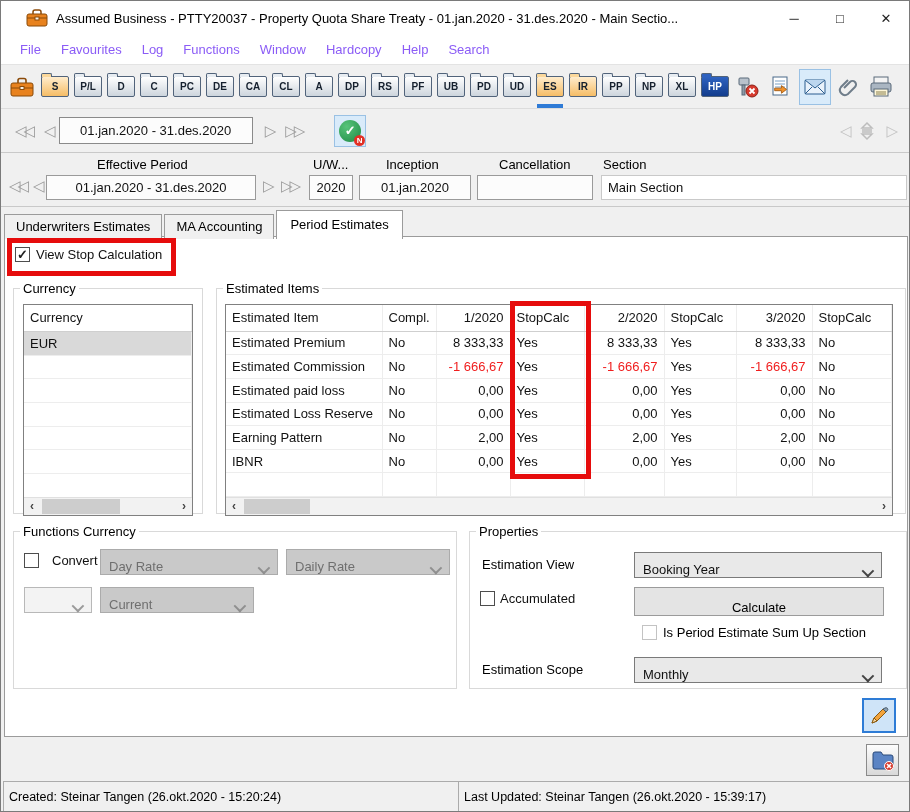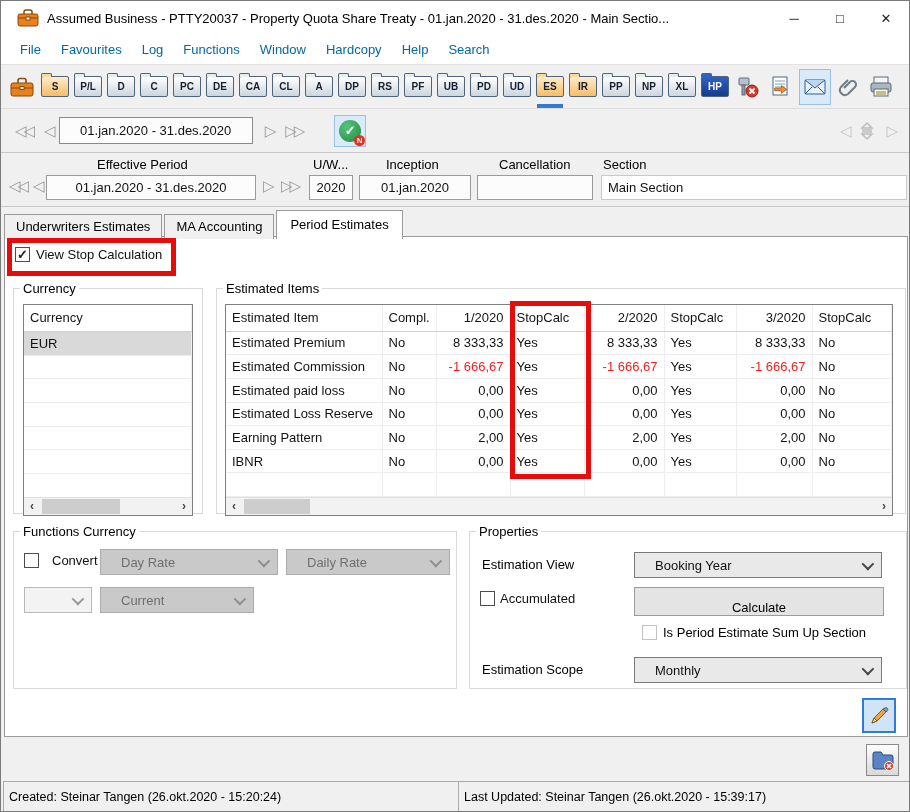--- a/index.html
+++ b/index.html
@@ -1,27 +1,27 @@
 <!DOCTYPE html>
 <html><head>
 <meta charset="utf-8">
 <style>
   html,body{margin:0;padding:0;background:#cfcfcf;font-family:"Liberation Sans",sans-serif;}
   #window{position:relative;width:910px;height:812px;background:#f0f0f0;border:1px solid #7a7a7a;box-sizing:border-box;overflow:hidden;font-size:13px;color:#111;}
   .abs{position:absolute;box-sizing:border-box;}
 
   
-  #titlebar{left:0;top:0;width:100%;height:34px;background:#fff;display:flex;align-items:center;padding-left:16px;}
+  #titlebar{left:0;top:0;width:100%;height:34px;background:#fff;display:flex;align-items:center;padding-left:25px;}
   #title-text{margin-left:8px;font-size:13px;color:#000;white-space:nowrap;overflow:hidden;}
   .wctl{width:46px;height:34px;display:flex;align-items:center;justify-content:center;font-size:13px;color:#222;}
   #win-controls{margin-left:auto;display:flex;}
 
   
   #menubar{left:0;top:34px;width:100%;height:30px;background:#fff;display:flex;align-items:center;padding-left:10px;gap:2px;border-bottom:1px solid #e3e3e3;}
-  .menu-item{padding:4px 9px;color:#0369a1;}
+  .menu-item{padding:4px 9px;color:#8b5cf6;}
 
   
   #toolbar{left:0;top:64px;width:100%;height:44px;background:#f0f0f0;display:flex;align-items:center;padding-left:6px;gap:3px;border-bottom:1px solid #dcdcdc;}
   .tbtn{position:relative;width:30px;height:34px;display:flex;align-items:center;justify-content:center;}
   .folder{position:relative;width:26px;height:19px;border:1px solid #51637a;border-radius:2px;background:linear-gradient(#ffffff,#cdd5dd);display:flex;align-items:center;justify-content:center;font-size:10px;font-weight:700;color:#15202e;}
   .folder::before{content:"";position:absolute;top:-4px;left:-1px;width:9px;height:3px;border:1px solid #51637a;border-bottom:none;border-radius:2px 2px 0 0;background:#e8edf2;}
   .folder.orange{background:linear-gradient(#ffeccc,#f6bd66);}
   .folder.orange::before{background:#fbd89b;}
   .folder.blue{background:linear-gradient(#2e62c0,#123c8c);color:#fff;}
   .folder.blue::before{background:#2e62c0;}
@@ -70,21 +70,21 @@
   .grid th{font-weight:400;text-align:left;height:25px;padding:0 6px;border-bottom:1px solid #cfcfcf;border-right:1px solid #ededed;color:#141414;overflow:hidden;white-space:nowrap;}
   .grid td{height:22px;padding:0 6px;border-bottom:1px solid #ededed;border-right:1px solid #ededed;overflow:hidden;white-space:nowrap;}
   .grid .num{text-align:right;}
   .grid .neg{color:#f01e1e;}
   .hscroll{height:17px;background:#f2f2f2;border-top:1px solid #e0e0e0;display:flex;align-items:center;}
   .hscroll .sarr{width:16px;text-align:center;font-size:12px;font-weight:700;color:#444;line-height:15px;}
   .hscroll .track{flex:1;position:relative;height:100%;}
   .hscroll .thumb{position:absolute;top:1px;bottom:1px;left:2px;background:#cdcdcd;}
 
   
-  .combo{position:absolute;height:26px;border:1px solid #7a7a7a;background:#e9e9e9;display:flex;align-items:center;padding-left:20px;box-sizing:border-box;}
+  .combo{position:absolute;height:26px;border:1px solid #7a7a7a;background:#e9e9e9;display:flex;align-items:flex-end;padding-left:8px;box-sizing:border-box;}
   .combo .chev{margin-left:auto;margin-right:10px;width:7px;height:7px;border-right:2px solid #444;border-bottom:2px solid #444;transform:rotate(45deg) translateY(-2px);}
   .combo.disabled{background:#c9c9c9;border-color:#ababab;color:#6f6f6f;}
   .combo.disabled .chev{border-color:#8f8f8f;}
   .combo.blank{background:#f3f3f3;border-color:#b8b8b8;}
   .btn{position:absolute;height:27px;background:#e4e4e4;border:1px solid #9b9b9b;display:flex;align-items:flex-end;justify-content:center;color:#000;}
 
   .inline-label{position:absolute;color:#000;}
   .gray-label{color:#000000;}
 
   

